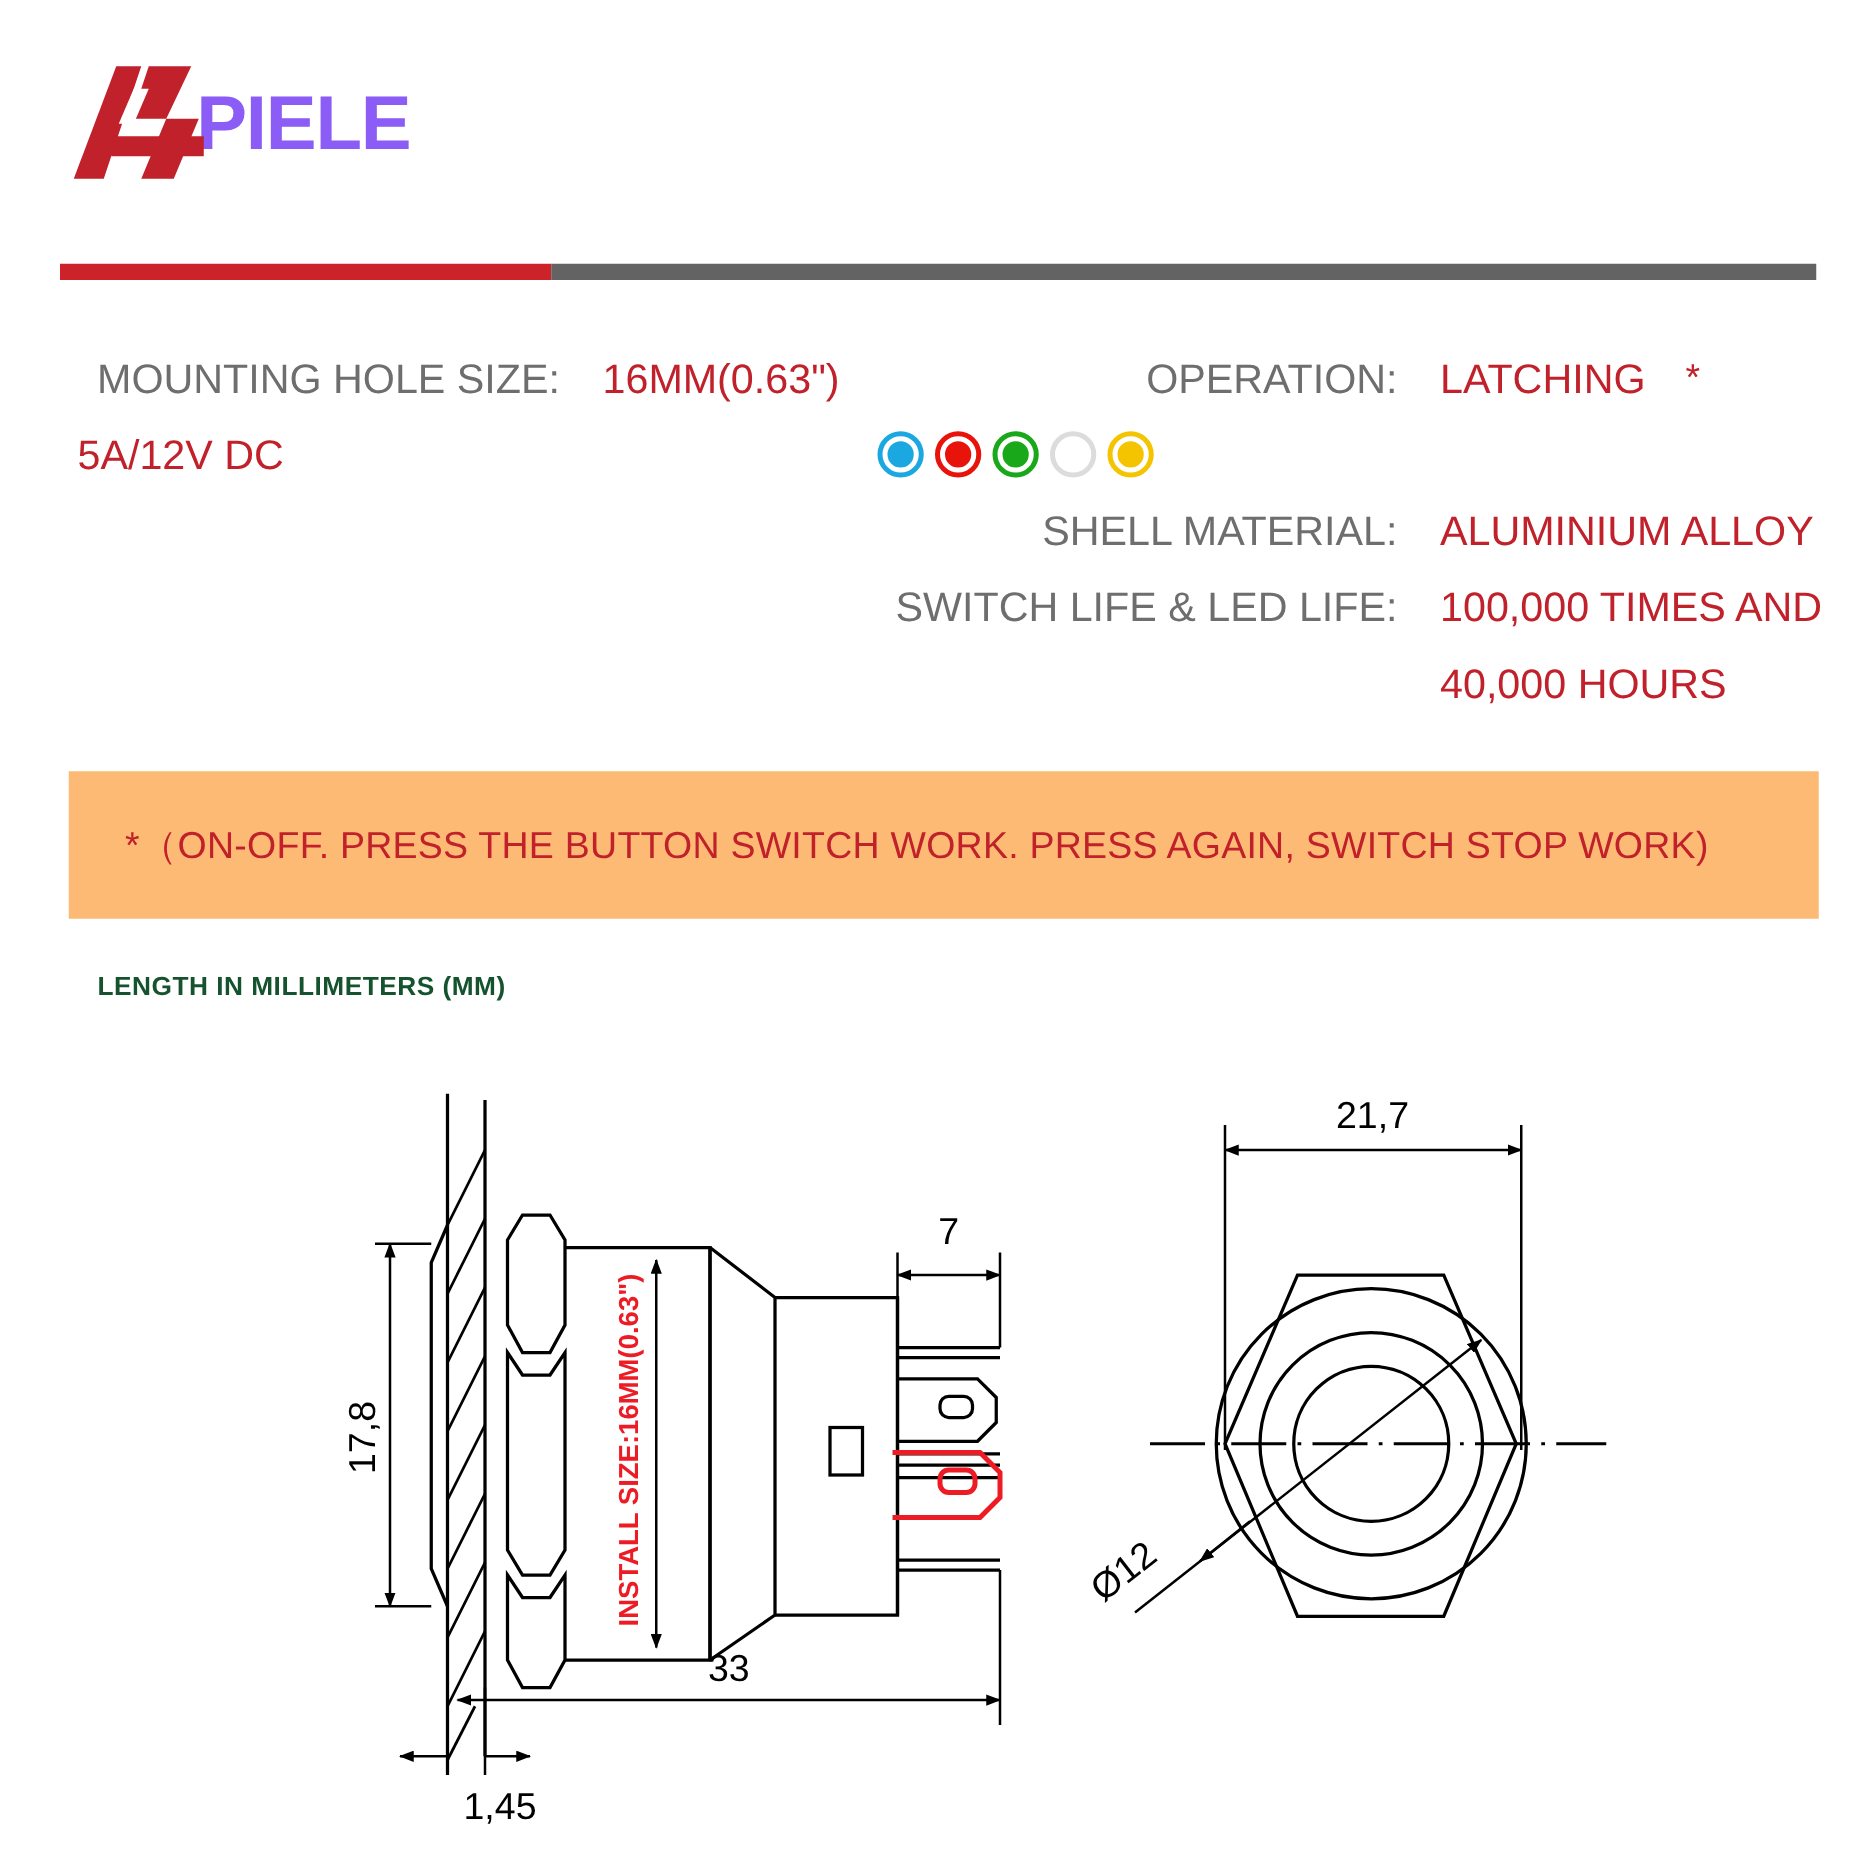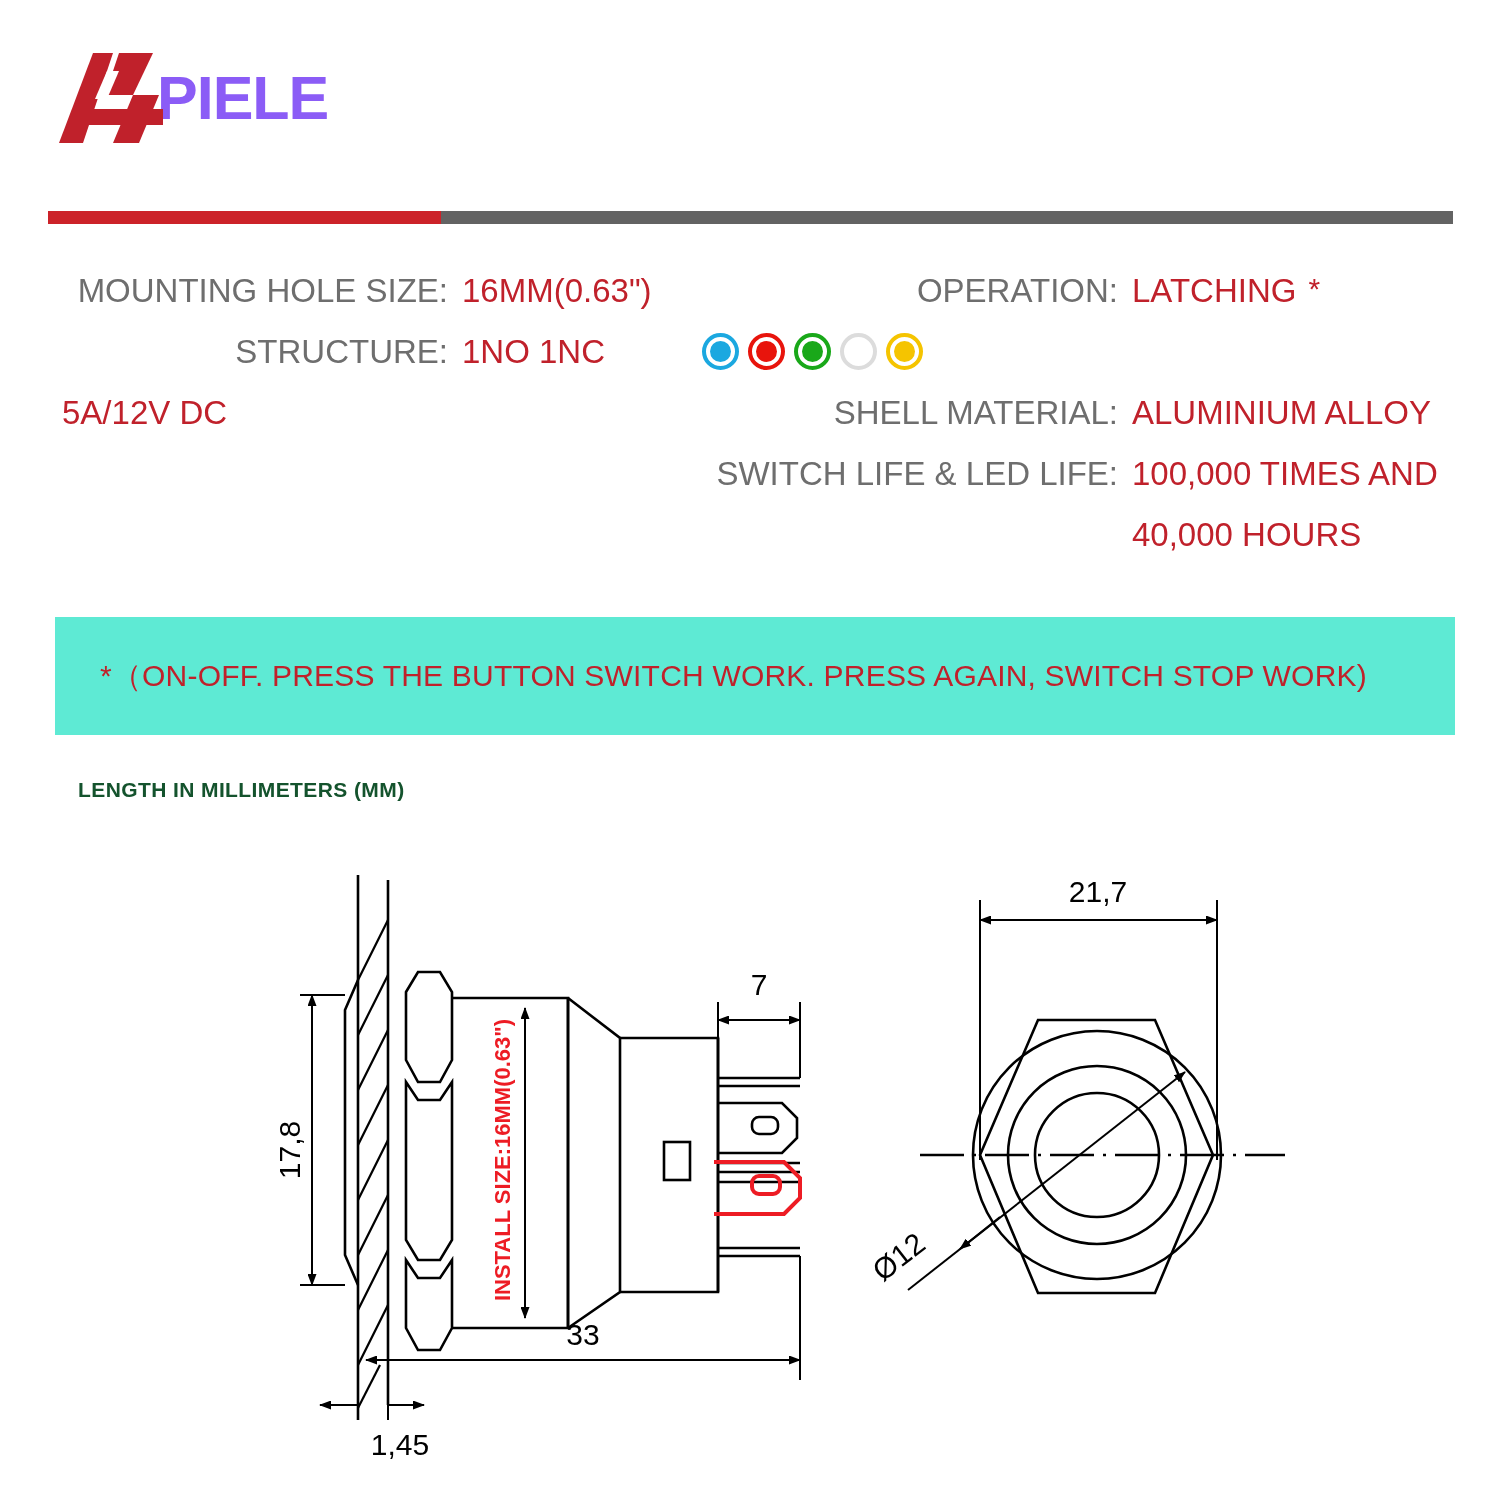--- a/index.html
+++ b/index.html
@@ -60,22 +60,23 @@
     top: 272px;
     width: 1410px;
     display: flex;
   }
   .spec-col { display: flex; flex-direction: column; }
   .spec-col-left { width: 640px; }
   .spec-col-right { width: 770px; }
 
   .spec-row {
     display: flex;
-    align-items: flex-start;
+    align-items: center;
     min-height: 61px;
+    gap: 20px;
   }
   .spec-label {
     font-size: 33px;
     color: #6E6E6E;
     text-align: right;
     white-space: nowrap;
     font-weight: 400;
   }
   .spec-col-left .spec-label { width: 400px; }
   .spec-col-right .spec-label { width: 430px; }
@@ -173,24 +174,20 @@
 
 <div class="specs">
 
   <div class="spec-col spec-col-left">
 
     <div class="spec-row">
       <div class="spec-label">MOUNTING HOLE SIZE:</div>
       <div class="spec-value">16MM(0.63")</div>
     </div>
 
-    <div class="spec-row">
-      <div class="spec-label">STRUCTURE:</div>
-      <div class="spec-value">1NO 1NC</div>
-    </div>
 
 
     <div class="spec-row">
       <div class="spec-value">5A/12V DC</div>
     </div>
 
   </div>
 
   <div class="spec-col spec-col-right">
 
@@ -230,21 +227,21 @@
       <div class="spec-value">100,000 TIMES AND</div>
     </div>
     <div class="spec-row">
       <div class="spec-label"></div>
       <div class="spec-value">40,000 HOURS</div>
     </div>
 
   </div>
 </div>
 
-<div class="footnote" style="background: #5eead4;">
+<div class="footnote" style="background: #fdba74;">
   <div class="footnote-text" style="color: rgb(192, 33, 43);">*（ON-OFF. PRESS THE BUTTON SWITCH WORK. PRESS AGAIN, SWITCH STOP WORK)</div>
 </div>
 
 <div class="length-note">LENGTH IN MILLIMETERS (MM)</div>
 
 <div class="drawing">
   <svg width="1500" height="600" viewBox="0 0 1500 600" xmlns="http://www.w3.org/2000/svg">
     <defs>
       <marker id="arrEnd" markerWidth="12" markerHeight="9" refX="11" refY="4.5" orient="auto" markerUnits="userSpaceOnUse">
         <path d="M0,0 L12,4.5 L0,9 Z" fill="#000"></path>

